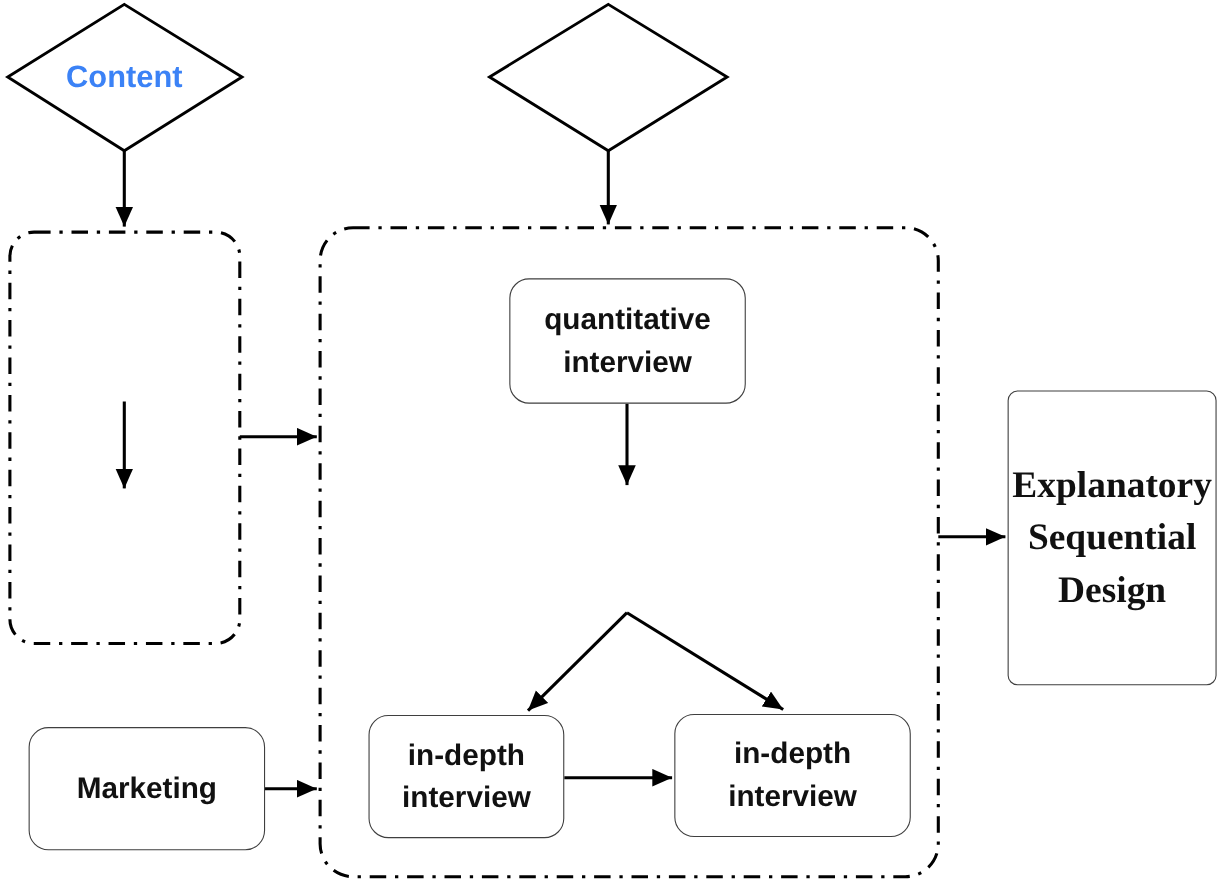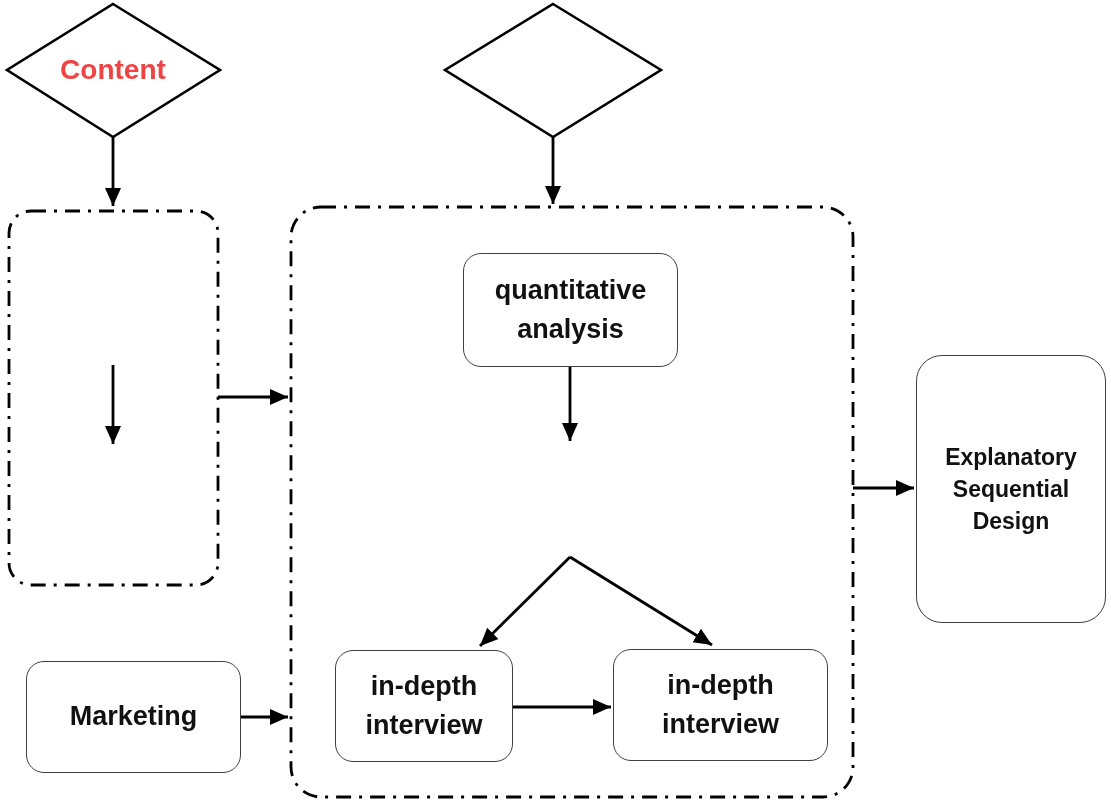--- a/index.html
+++ b/index.html
@@ -39,29 +39,29 @@
     padding: 4px 8px;
   }
   .diamond-label {
     position: absolute;
     display: flex;
     align-items: center;
     justify-content: center;
     text-align: center;
     font-weight: bold;
     font-size: 28px;
-    color: #ef4444;
+    color: #3b82f6;
     background: transparent;
     border: none;
   }
   .serif-node {
-    font-family: Liberation Sans, sans-serif;
-    font-size: 23px;
+    font-family: Liberation Serif, serif;
+    font-size: 34px;
     line-height: 1.4;
-    border-radius: 26px;
+    border-radius: 9px;
   }
 </style>
 </head>
 <body>
 
 <div id="canvas">
 
   <svg id="connector-layer" viewBox="0 0 1111 807" xmlns="http://www.w3.org/2000/svg">
     <defs>
       <marker id="arrowhead" markerUnits="userSpaceOnUse" markerWidth="20" markerHeight="18" refX="18" refY="8" orient="auto">
@@ -84,21 +84,21 @@
     <line x1="570" y1="557" x2="712" y2="645" stroke="#000000" stroke-width="2.8" marker-end="url(#arrowhead)"></line>
     <line x1="513" y1="707" x2="611" y2="707" stroke="#000000" stroke-width="2.8" marker-end="url(#arrowhead)"></line>
     <line x1="228" y1="717" x2="288" y2="717" stroke="#000000" stroke-width="2.8" marker-end="url(#arrowhead)"></line>
     <line x1="853" y1="488" x2="914" y2="488" stroke="#000000" stroke-width="2.8" marker-end="url(#arrowhead)"></line>
   </svg>
 
   <div class="diamond-label" style="left:13px; top:40px; width:200px; height:60px;">Content</div>
 
 
 
-  <div class="node" style="left:463px; top:253px; width:215px; height:114px;">quantitative analysis</div>
+  <div class="node" style="left:463px; top:253px; width:215px; height:114px;">quantitative interview</div>
 
 
   <div class="node" style="left:335px; top:650px; width:178px; height:112px;">in-depth interview</div>
 
   <div class="node" style="left:613px; top:649px; width:215px; height:112px;">in-depth interview</div>
 
   <div class="node" style="left:26px; top:661px; width:215px; height:112px;">Marketing</div>
 
   <div class="node serif-node" style="left:916px; top:355px; width:190px; height:268px;">Explanatory Sequential Design</div>
 

